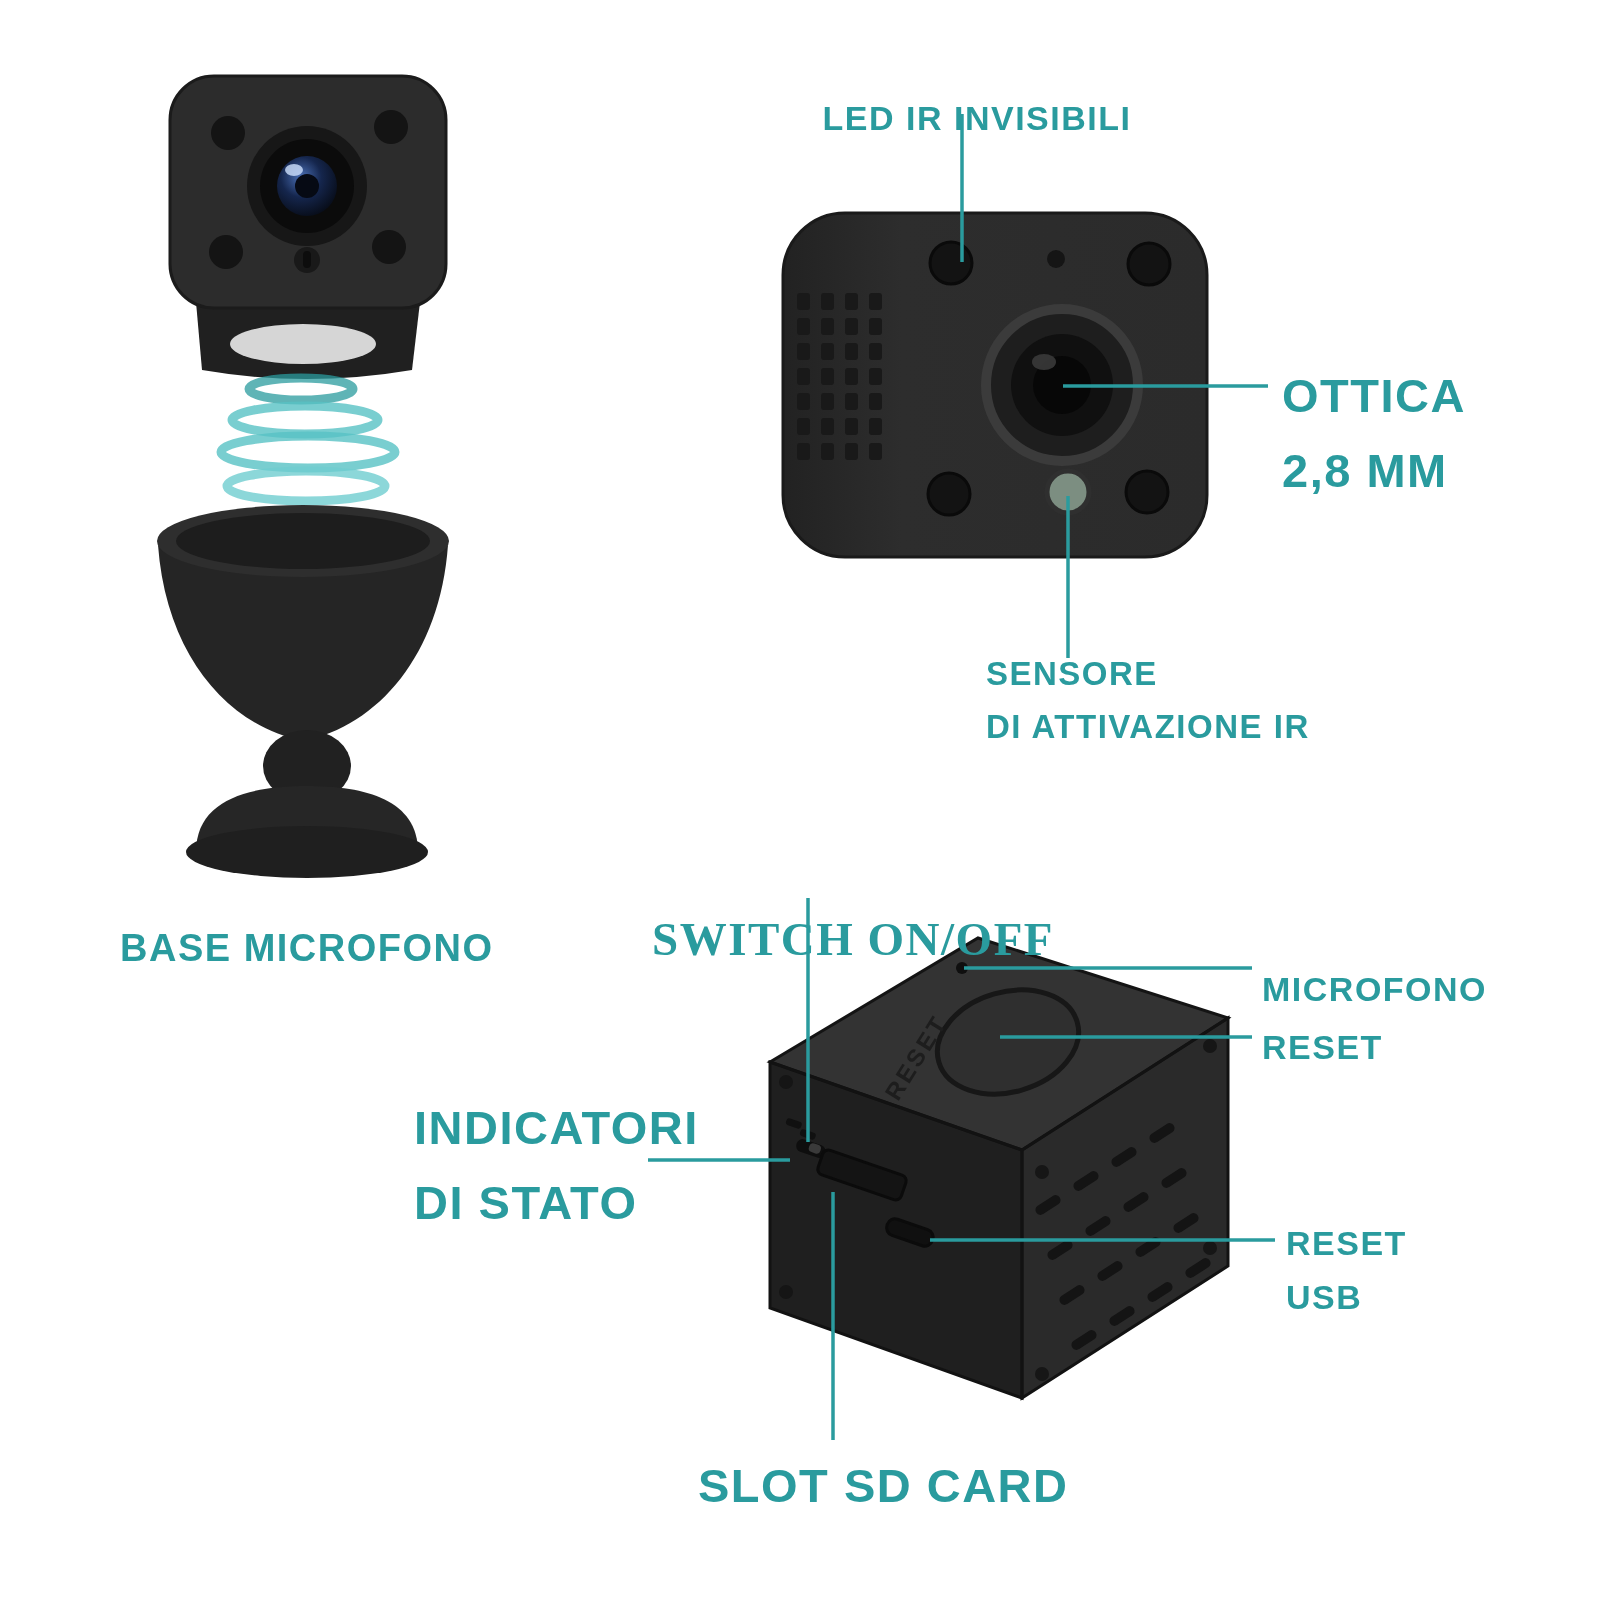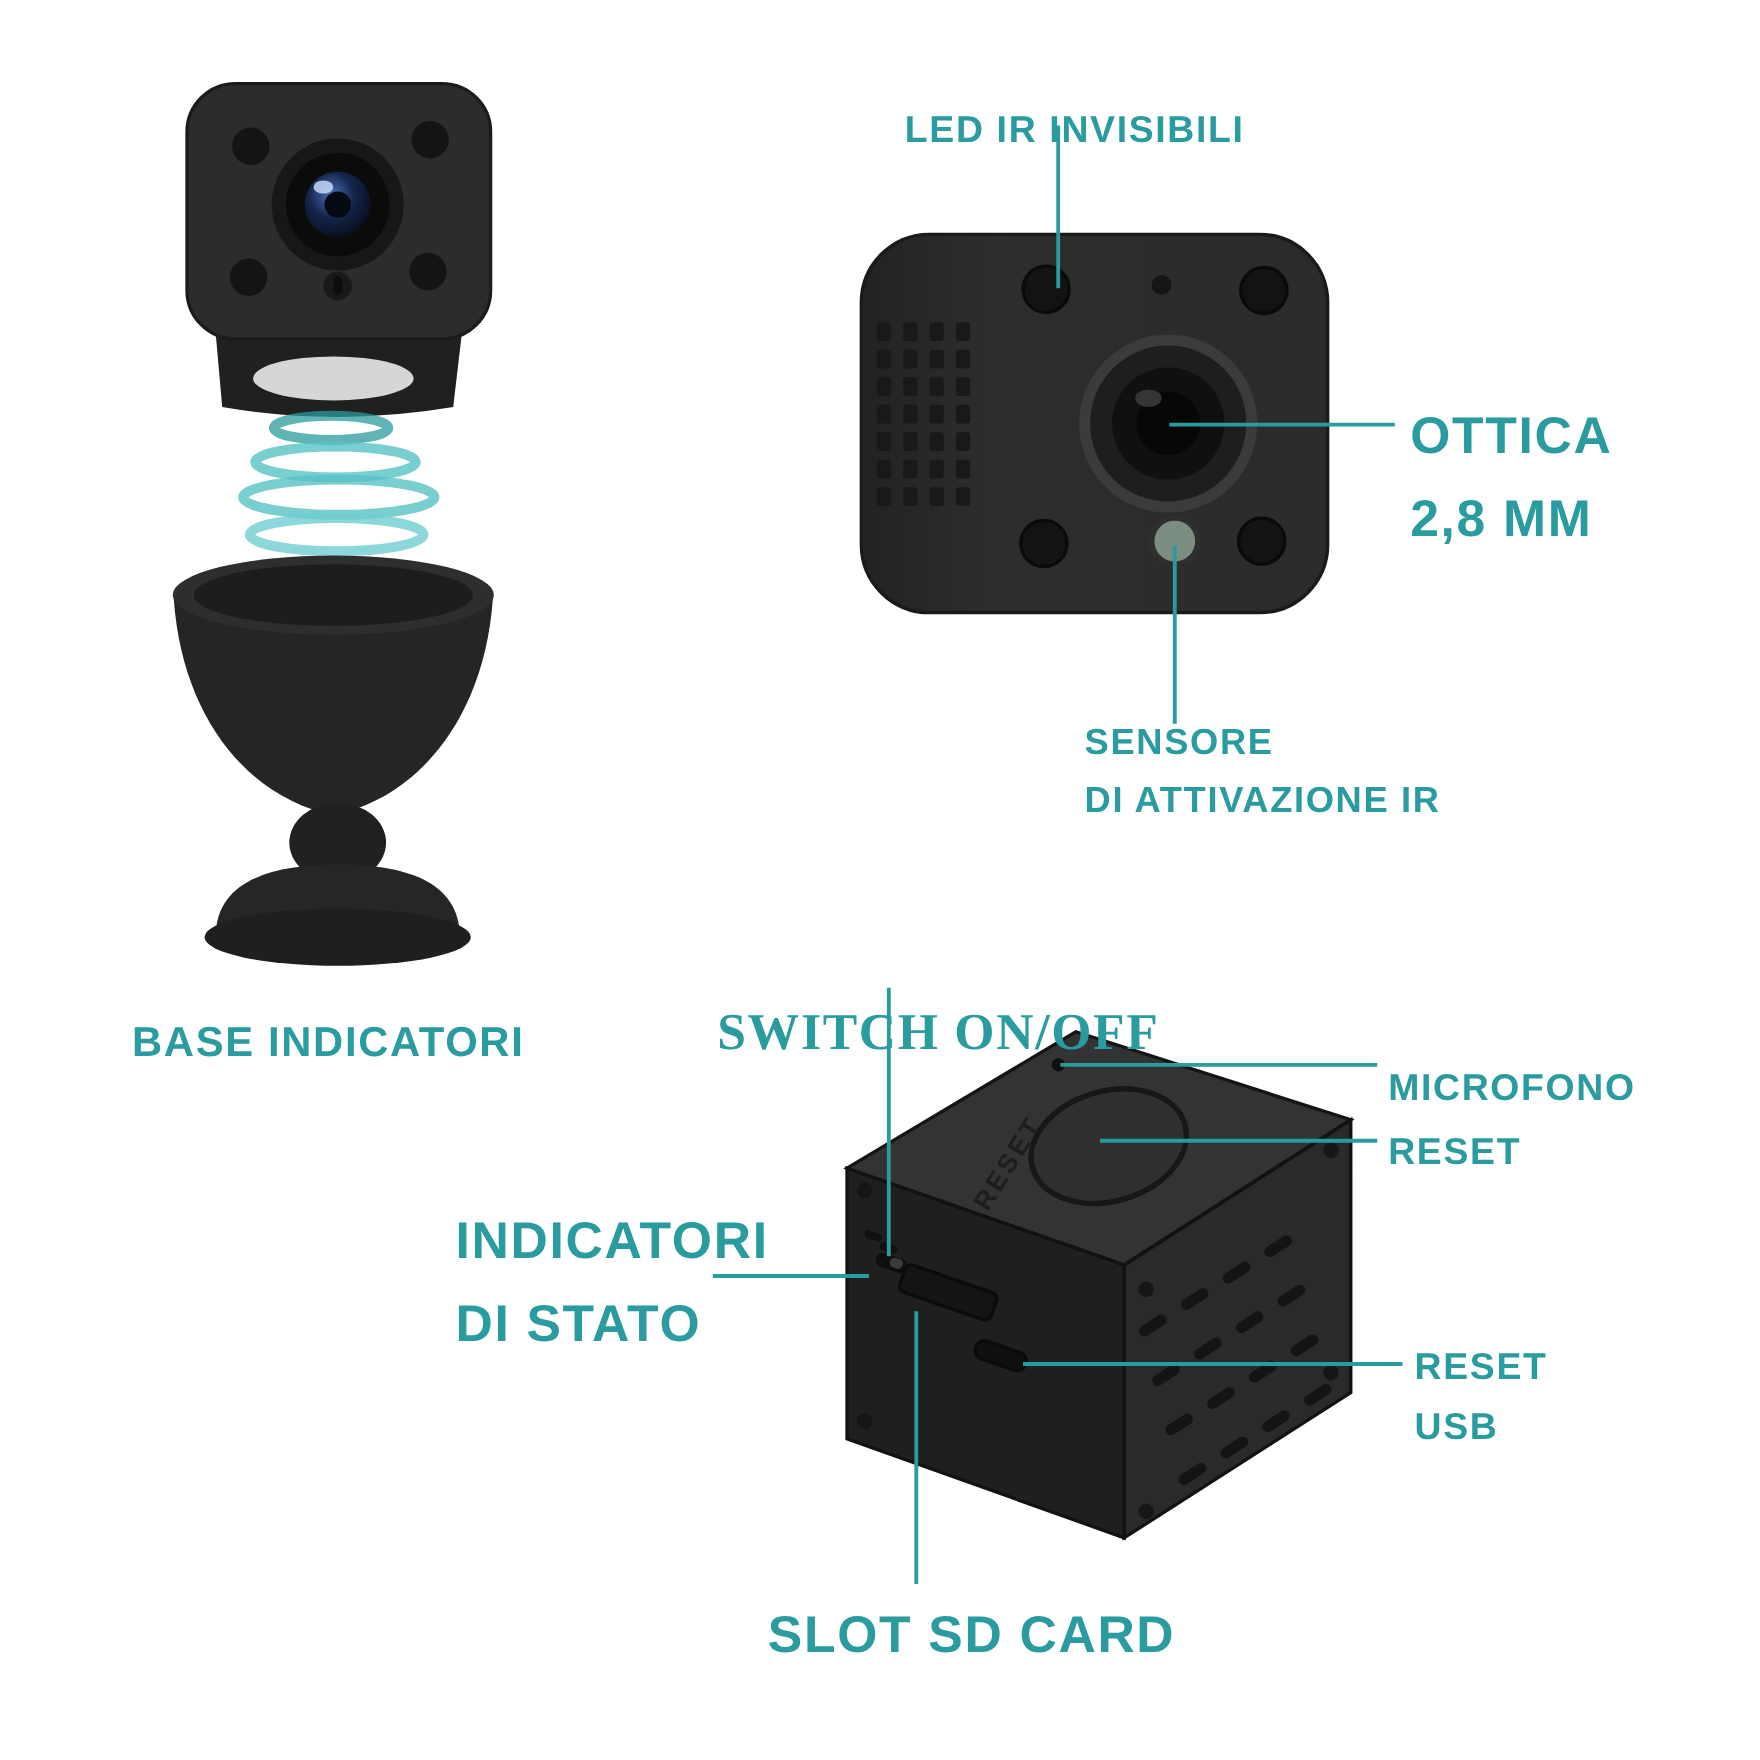--- a/index.html
+++ b/index.html
@@ -195,21 +195,21 @@
   <div class="label fs36" style="left:1282px; top:358px;">
     <div>OTTICA</div>
     <div>2,8 MM</div>
   </div>
 
   <div class="label fs33" style="left:986px; top:648px;">
     <div>SENSORE</div>
     <div>DI ATTIVAZIONE IR</div>
   </div>
 
-  <div class="label fs38" style="left:120px; top:918px;">BASE INDICATORI</div>
+  <div class="label fs38" style="left:120px; top:918px;">BASE MICROFONO</div>
 
   <div class="label fs36" style="left:652px; top:902px;font-family:Liberation Serif, serif;">SWITCH ON/OFF</div>
 
   <div class="label fs34" style="left:1262px; top:950px;margin-top:12px;">MICROFONO</div>
 
   <div class="label fs34" style="left:1262px; top:1020px;">RESET</div>
 
   <div class="label fs36" style="left:414px; top:1090px;">
     <div>INDICATORI</div>
     <div>DI STATO</div>

